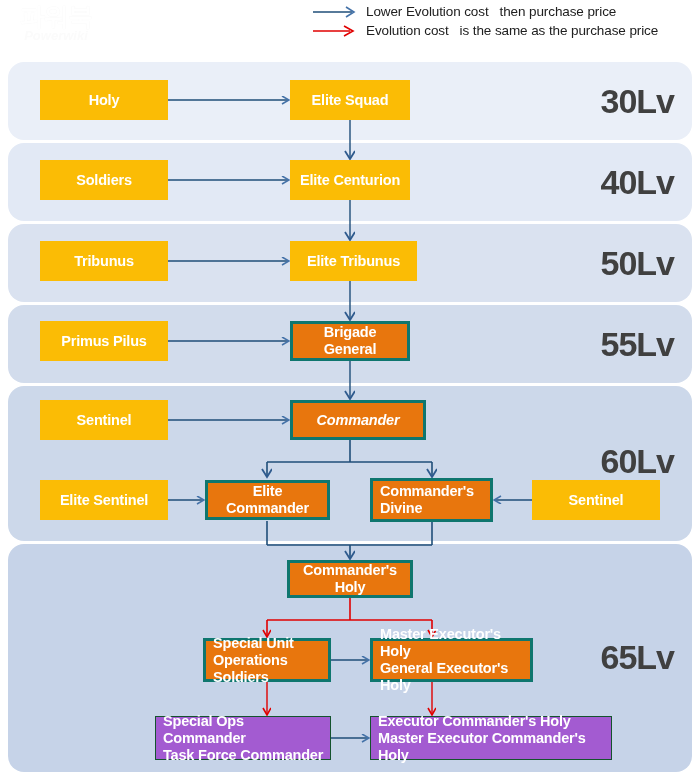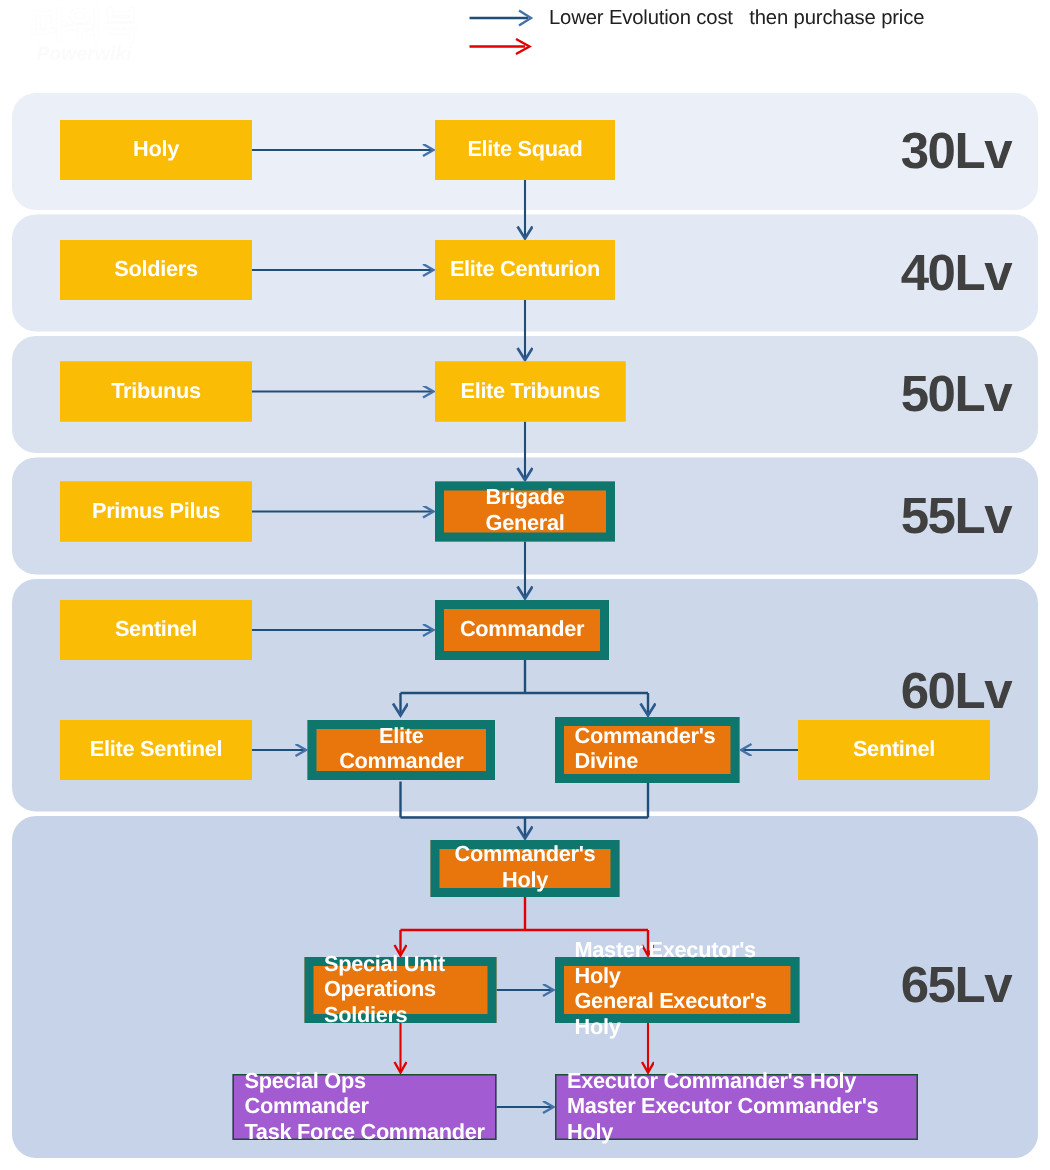--- a/index.html
+++ b/index.html
@@ -110,21 +110,21 @@
     letter-spacing: -0.2px;
     white-space: pre-line;
     padding: 0 4px;
   }
   .node.yellow {
     background: #fbbc05;
     border: 1px solid #fbbc05;
   }
   .node.orange {
     background: #e8760d;
-    border: 6px solid #0f766e;
+    border: 3px solid #0f766e;
   }
   .node.purple {
     background: #a35bd1;
     border: 1px solid #14532d;
   }
   .node.align-left {
     justify-content: flex-start;
     text-align: left;
     padding-left: 7px;
   }
@@ -158,20 +158,21 @@
       </span>
       <span class="legend-text">Lower Evolution cost   then purchase price</span>
     </div>
     <div class="legend-row">
       <span class="legend-line">
         <svg width="48" height="14" viewBox="0 0 48 14">
           <line x1="1" y1="7" x2="38" y2="7" stroke="#e00000" stroke-width="1.6"></line>
           <polyline points="32,2 41,7 32,12" fill="none" stroke="#e00000" stroke-width="1.6"></polyline>
         </svg>
       </span>
+      <span class="legend-text">Evolution cost   is the same as the purchase price</span>
     </div>
   </div>
 
   <div id="bands-layer">
       <div class="band" style="top: 62px; height: 78px; background: rgb(234, 239, 248);">
         <div class="band-label" style="top: 22px;">30Lv</div>
       </div>
       <div class="band" style="top: 143px; height: 78px; background: rgb(226, 233, 245);">
         <div class="band-label" style="top: 22px;">40Lv</div>
       </div>
@@ -271,21 +272,21 @@
   <div id="nodes-layer">
       <div class="node yellow" style="left: 40px; top: 80px; width: 128px; height: 40px;">Holy</div>
       <div class="node yellow" style="left: 290px; top: 80px; width: 120px; height: 40px;">Elite Squad</div>
       <div class="node yellow" style="left: 40px; top: 160px; width: 128px; height: 40px;">Soldiers</div>
       <div class="node yellow" style="left: 290px; top: 160px; width: 120px; height: 40px;">Elite Centurion</div>
       <div class="node yellow" style="left: 40px; top: 241px; width: 128px; height: 40px;">Tribunus</div>
       <div class="node yellow" style="left: 290px; top: 241px; width: 127px; height: 40px;">Elite Tribunus</div>
       <div class="node yellow" style="left: 40px; top: 321px; width: 128px; height: 40px;">Primus Pilus</div>
       <div class="node orange" style="left: 290px; top: 321px; width: 120px; height: 40px;">Brigade General</div>
       <div class="node yellow" style="left: 40px; top: 400px; width: 128px; height: 40px;">Sentinel</div>
-      <div class="node orange" style="left: 290px; top: 400px; width: 116px; height: 40px;">Commander</div>
+      <div class="node orange" style="left: 290px; top: 400px; width: 136px; height: 40px; font-style: italic;">Commander</div>
       <div class="node yellow" style="left: 40px; top: 480px; width: 128px; height: 40px;">Elite Sentinel</div>
       <div class="node orange" style="left: 205px; top: 480px; width: 125px; height: 40px;">Elite Commander</div>
       <div class="node orange align-left" style="left: 370px; top: 478px; width: 123px; height: 44px;">Commander's
 Divine</div>
       <div class="node yellow" style="left: 532px; top: 480px; width: 128px; height: 40px;">Sentinel</div>
       <div class="node orange" style="left: 287px; top: 560px; width: 126px; height: 38px;">Commander's Holy</div>
       <div class="node orange align-left" style="left: 203px; top: 638px; width: 128px; height: 44px;">Special Unit
 Operations Soldiers</div>
       <div class="node orange align-left" style="left: 370px; top: 638px; width: 163px; height: 44px;">Master Executor's Holy
 General Executor's Holy</div>

